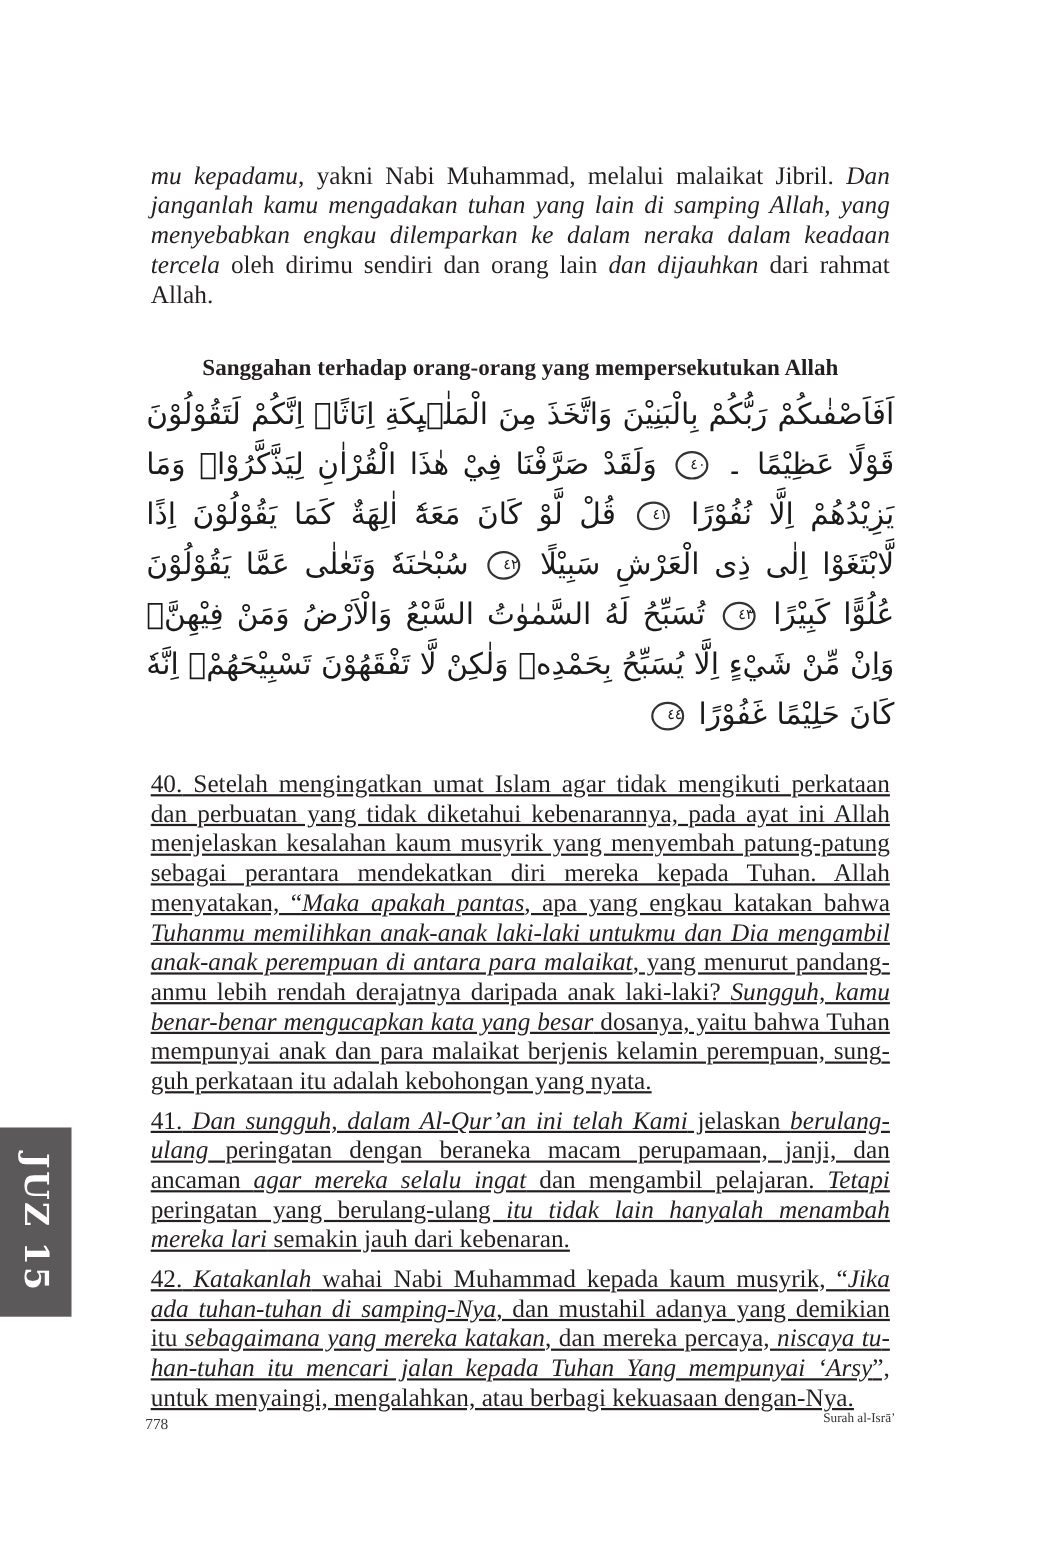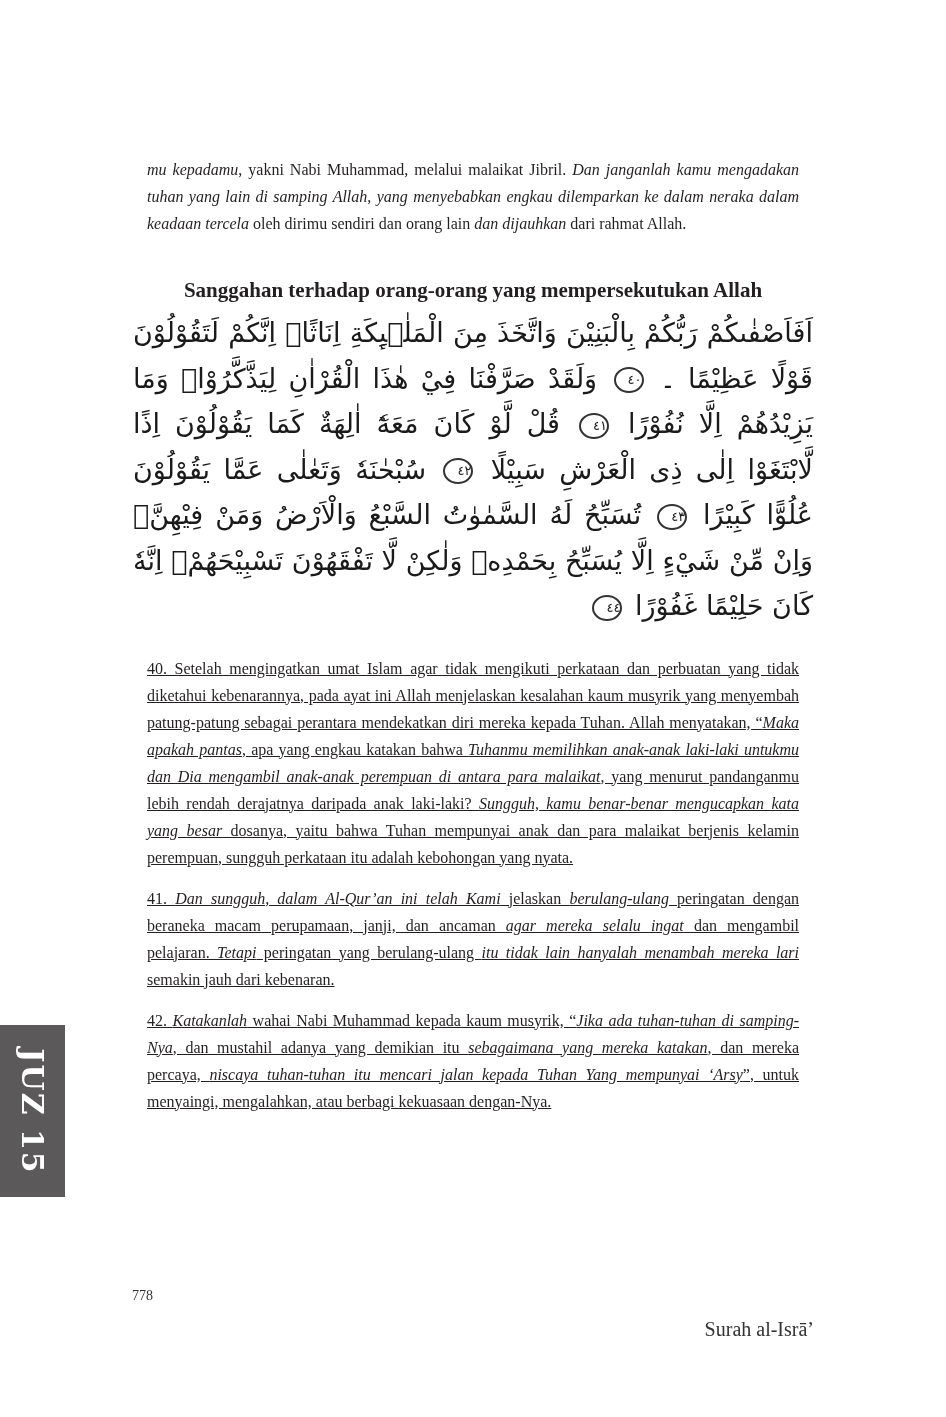--- a/index.html
+++ b/index.html
@@ -12,24 +12,24 @@
     font-family: "Liberation Serif", "DejaVu Serif", serif;
     color: #231f20;
   }
   .page {
     position: absolute;
     left: 133px;
     top: 142px;
     width: 680px;
   }
   .para {
-    font-size: 16px;
+    font-size: 23px;
     line-height: 27px;
     text-align: justify;
-    margin: 14px;
+    margin: 4px;
     hyphens: manual;
   }
   .para i { font-style: italic; }
   .section-heading {
     font-weight: bold;
     font-size: 21px;
     line-height: 27px;
     margin: 40px 0 6px 0;
     text-align: center;
   }
@@ -83,23 +83,22 @@
     left: 132px;
     top: 1288px;
     font-size: 14px;
     color: #333;
     text-align: right;
   }
   .footer-surah {
     position: absolute;
     right: 132px;
     top: 1282px;
-    font-size: 20px;
+    font-size: 12px;
     color: #333;
-    margin-top: 36px;
   }
 </style>
 </head>
 <body>
 
 <div class="page">
 
   <p class="para"><i>mu kepadamu</i><span>, yakni Nabi Muhammad, melalui malaikat Jibril. </span><i>Dan janganlah kamu mengadakan tuhan yang lain di samping Allah</i><span>, </span><i>yang menye­babkan engkau dilemparkan ke dalam neraka dalam keadaan tercela</i><span> oleh dirimu sendiri dan orang lain </span><i>dan dijauhkan</i><span> dari rahmat Allah.</span></p>
 
   <div class="section-heading">Sanggahan terhadap orang-orang yang mempersekutukan Allah</div>

